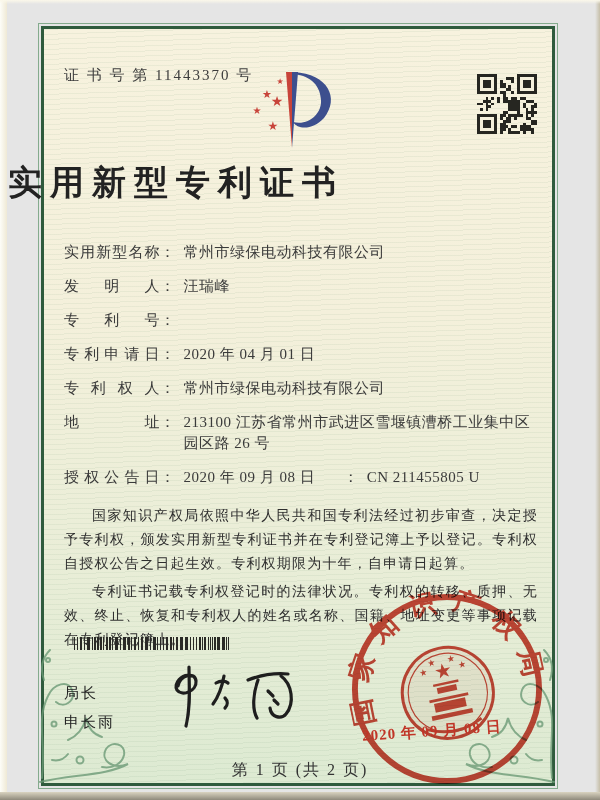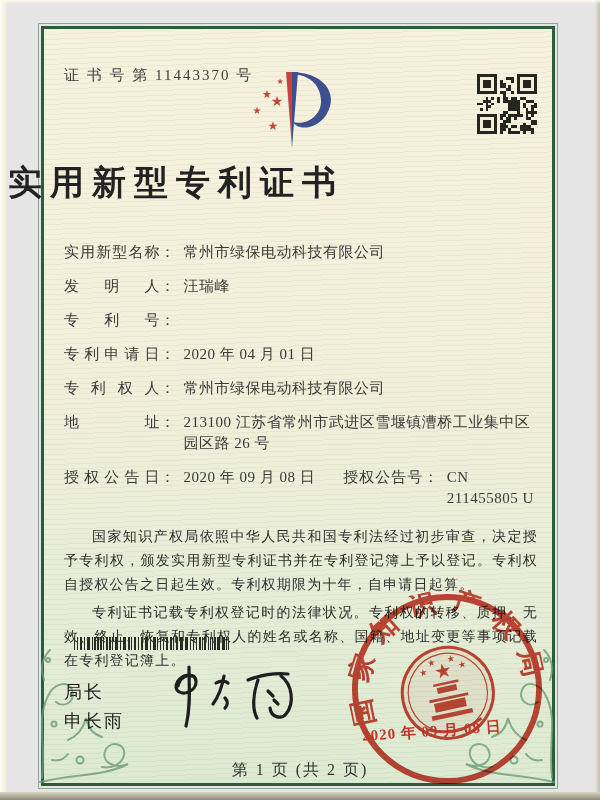--- a/index.html
+++ b/index.html
@@ -39,21 +39,21 @@
   .pair2{display:flex;margin-left:28px;}
   .pair2 .lbl{width:auto;letter-spacing:1px;}
 
   .paras{margin-top:16px;font-size:14px;line-height:24px;letter-spacing:1.2px;color:#2e2e2e;
          text-align:justify;}
   .paras p{margin:0 0 4px 0;text-indent:2em;}
 
   .barcode{position:absolute;left:74px;top:636px;width:158px;height:13px;z-index:4;}
 
   .signoff{position:absolute;left:64px;top:678px;z-index:4;font-family:"Liberation Sans","DejaVu Sans",sans-serif;
-           font-size:18px;color:#222;line-height:29px;letter-spacing:2px;}
+           font-size:15px;color:#222;line-height:29px;letter-spacing:2px;}
   .signature{position:absolute;left:158px;top:656px;width:158px;height:80px;z-index:5;}
 
   .seal{position:absolute;left:348px;top:590px;width:198px;height:198px;z-index:5;transform:rotate(-12deg);opacity:0.92;mix-blend-mode:multiply;}
   .seal-date{position:absolute;left:362px;top:722px;z-index:6;font-size:15px;letter-spacing:1px;color:#c03527;transform:rotate(-4deg);font-weight:600;}
 
   .footer{position:absolute;left:0;right:0;top:760px;text-align:center;font-size:16px;letter-spacing:2px;color:#333;z-index:4;}
 </style>
 </head>
 <body>
 
@@ -275,21 +275,20 @@
     <div class="row">
       <span class="lbl">地址</span>
         <span class="colon">：</span>
       <span class="val">213100 江苏省常州市武进区雪堰镇漕桥工业集中区园区路 26 号</span>
     </div>
     <div class="row">
       <span class="lbl">授权公告日</span>
         <span class="colon">：</span>
       <span class="val" style="flex:none;">2020 年 09 月 08 日</span>
       <span class="pair2">
-        <span class="lbl">授权公告号</span>
           <span class="colon">：</span>
         <span class="val">CN 211455805 U</span>
       </span>
     </div>
 
     <div class="paras">
       <p>国家知识产权局依照中华人民共和国专利法经过初步审查，决定授予专利权，颁发实用新型专利证书并在专利登记簿上予以登记。专利权自授权公告之日起生效。专利权期限为十年，自申请日起算。</p>
       <p>专利证书记载专利权登记时的法律状况。专利权的转移、质押、无效、终止、恢复和专利权人的姓名或名称、国籍、地址变更等事项记载在专利登记簿上。</p>
     </div>
   </div>

